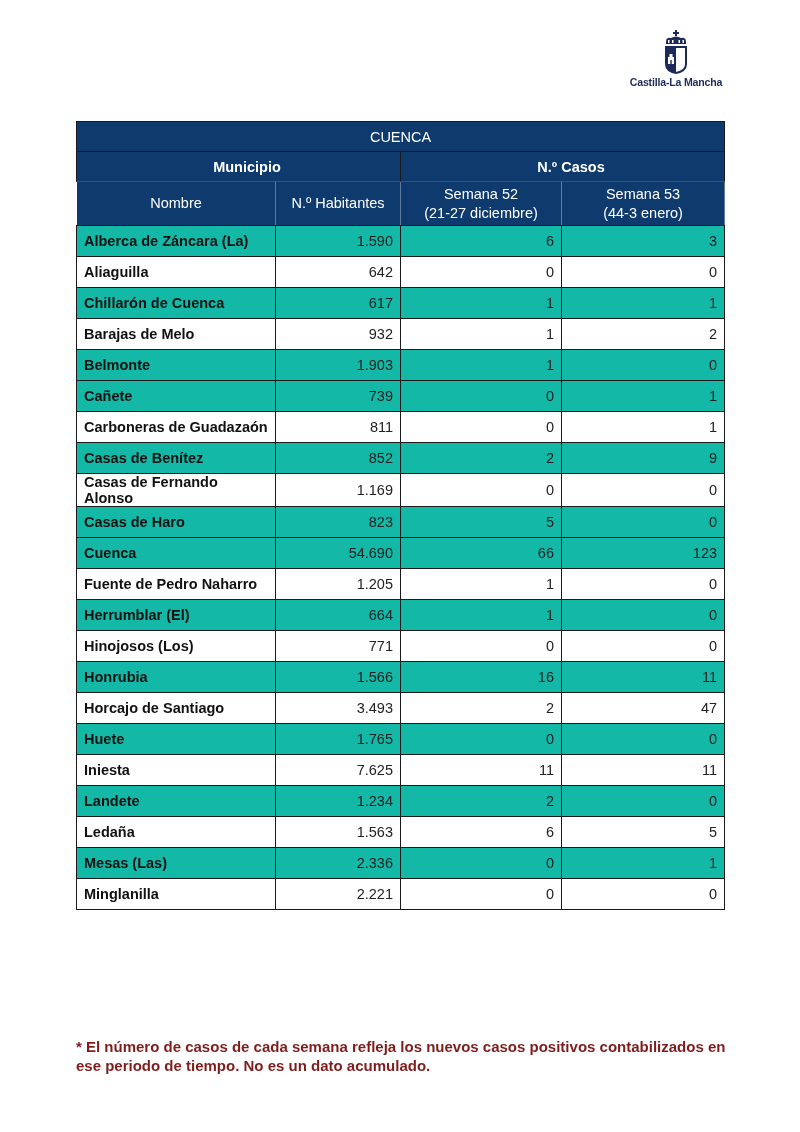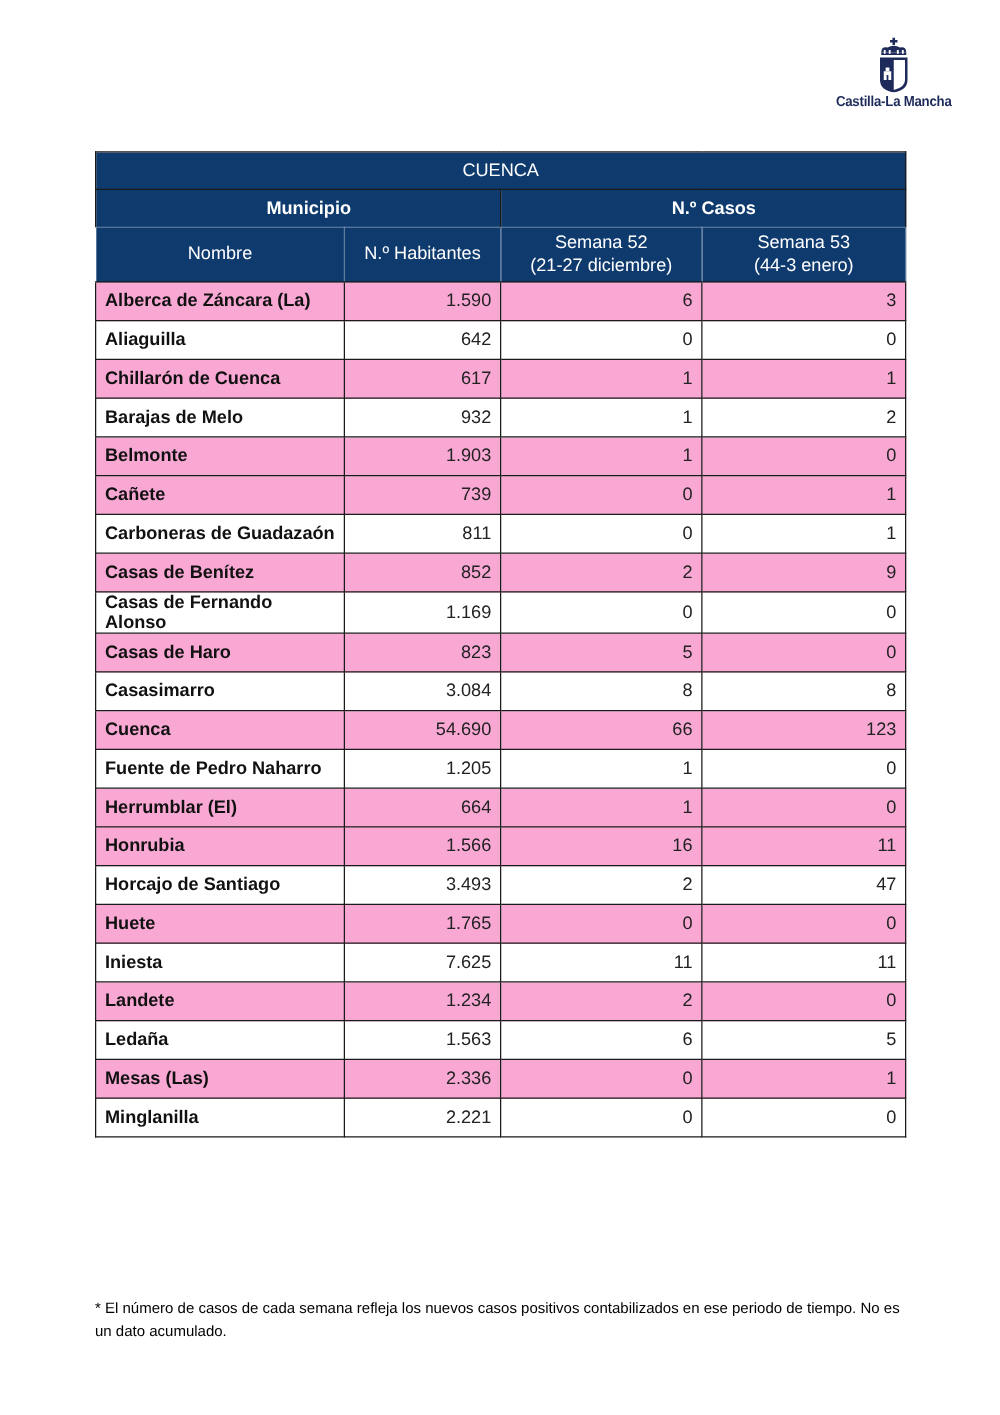--- a/index.html
+++ b/index.html
@@ -1,31 +1,31 @@
 <!DOCTYPE html>
 <html><head>
 <meta charset="utf-8">
 <style>
   html, body { margin: 0; padding: 0; background: #ffffff; }
   body { width: 800px; height: 1132px; position: relative; font-family: "Liberation Sans", sans-serif; color: #111; }
-  .logo { position: absolute; left: 624px; top: 30px; width: 104px; height: 64px; text-align: center; margin-left: 39px; }
+  .logo { position: absolute; left: 624px; top: 30px; width: 104px; height: 64px; text-align: center; }
   .logo svg { display: block; margin: 0 auto; }
   .logo-text { font-family: "Liberation Sans", sans-serif; font-weight: bold; font-size: 11.5px; color: #1d2a5a; letter-spacing: -0.2px; margin-top: 2px; white-space: nowrap; transform: scaleX(0.92); transform-origin: center; }
   table.data { position: absolute; left: 76px; top: 121px; width: 648px; border-collapse: collapse; table-layout: fixed; }
   table.data td, table.data th { border: 1.5px solid #1a1a1a; padding: 0 7px; font-size: 14.5px; }
   th.hdr { background: #0e3a6e; color: #ffffff; font-weight: normal; text-align: center; border-color: #0a2a52; }
   th.hdr.bold { font-weight: bold; }
   tr.h1 th { height: 29px; }
   tr.h2 th { height: 29px; border-bottom: 1.5px solid #ffffff22; padding-left: 24px; }
   tr.h3 th { height: 43px; line-height: 19px; border-left-color: #ffffff55; border-right-color: #ffffff55; }
   tr.row td { height: 30px; }
   tr.row td.name { font-weight: bold; text-align: left; }
   tr.row td.num { text-align: right; color: #222; font-weight: normal; }
-  tr.row.alt td { background: #f9a8d4; }
-  .footnote { position: absolute; left: 76px; top: 1037px; width: 660px; font-size: 12px; line-height: 19px; color: #000000; }
+  tr.row.alt td { background: #14b8a6; }
+  .footnote { position: absolute; left: 76px; top: 1037px; width: 660px; font-size: 15px; line-height: 19px; color: #7f1d1d; font-weight: bold; }
 </style>
 </head>
 <body>
 
 <div class="logo">
   <svg width="28" height="44" viewBox="0 0 28 44">
 
     <rect x="13" y="0" width="2" height="6" fill="#1d2a5a"></rect>
     <rect x="11" y="2" width="6" height="2" fill="#1d2a5a"></rect>
 
@@ -128,44 +128,44 @@
         <td class="num">1.169</td>
         <td class="num">0</td>
         <td class="num">0</td>
       </tr>
       <tr class="row alt">
         <td class="name">Casas de Haro</td>
         <td class="num">823</td>
         <td class="num">5</td>
         <td class="num">0</td>
       </tr>
-      <tr class="row">
-        <td class="name">Casasimarro</td>
-        <td class="num">3.084</td>
-        <td class="num">8</td>
-        <td class="num">8</td>
-      </tr>
       <tr class="row alt">
         <td class="name">Cuenca</td>
         <td class="num">54.690</td>
         <td class="num">66</td>
         <td class="num">123</td>
       </tr>
       <tr class="row">
         <td class="name">Fuente de Pedro Naharro</td>
         <td class="num">1.205</td>
         <td class="num">1</td>
         <td class="num">0</td>
       </tr>
       <tr class="row alt">
         <td class="name">Herrumblar (El)</td>
         <td class="num">664</td>
         <td class="num">1</td>
         <td class="num">0</td>
       </tr>
+      <tr class="row">
+        <td class="name">Hinojosos (Los)</td>
+        <td class="num">771</td>
+        <td class="num">0</td>
+        <td class="num">0</td>
+      </tr>
       <tr class="row alt">
         <td class="name">Honrubia</td>
         <td class="num">1.566</td>
         <td class="num">16</td>
         <td class="num">11</td>
       </tr>
       <tr class="row">
         <td class="name">Horcajo de Santiago</td>
         <td class="num">3.493</td>
         <td class="num">2</td>

